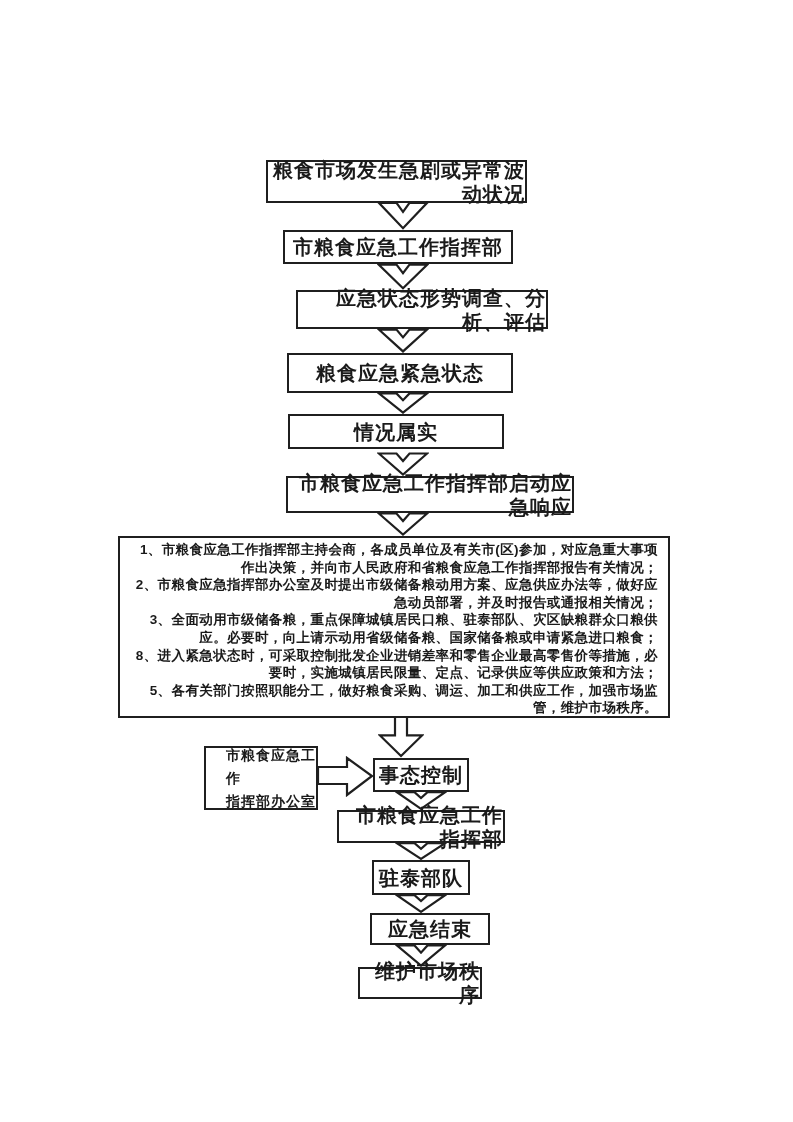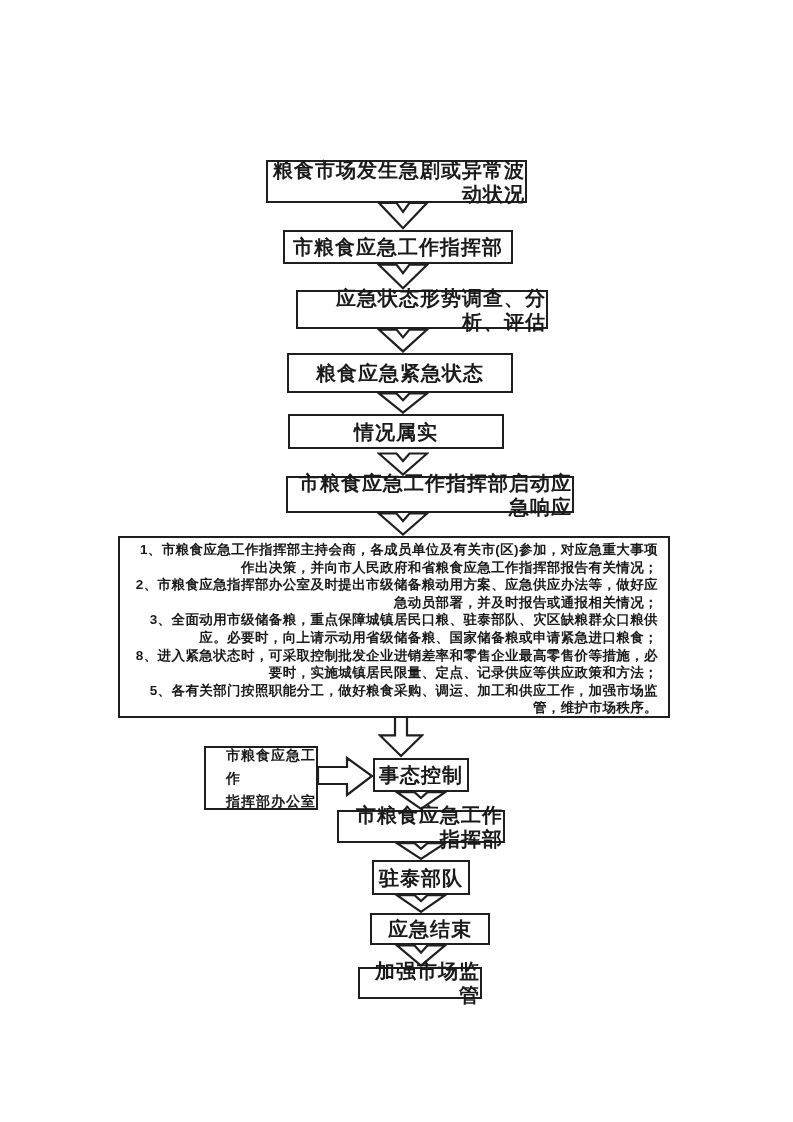--- a/index.html
+++ b/index.html
@@ -159,15 +159,15 @@
   </div>
 
   <div class="node" style="left:370px;top:913px;width:120px;height:32px;">应急结束</div>
 
   <div class="arrow" style="left:395px;top:944px;width:52px;height:23px;">
     <svg viewBox="0 0 56 32" preserveAspectRatio="none">
         <polygon points="2,2 21,2 28,12 35,2 54,2 28,30" vector-effect="non-scaling-stroke"></polygon>
       </svg>
   </div>
 
-  <div class="node" style="left:358px;top:967px;width:124px;height:32px;">加强市场监管</div>
+  <div class="node" style="left:358px;top:967px;width:124px;height:32px;">维护市场秩序</div>
 
 </div>
 
 </body></html>

